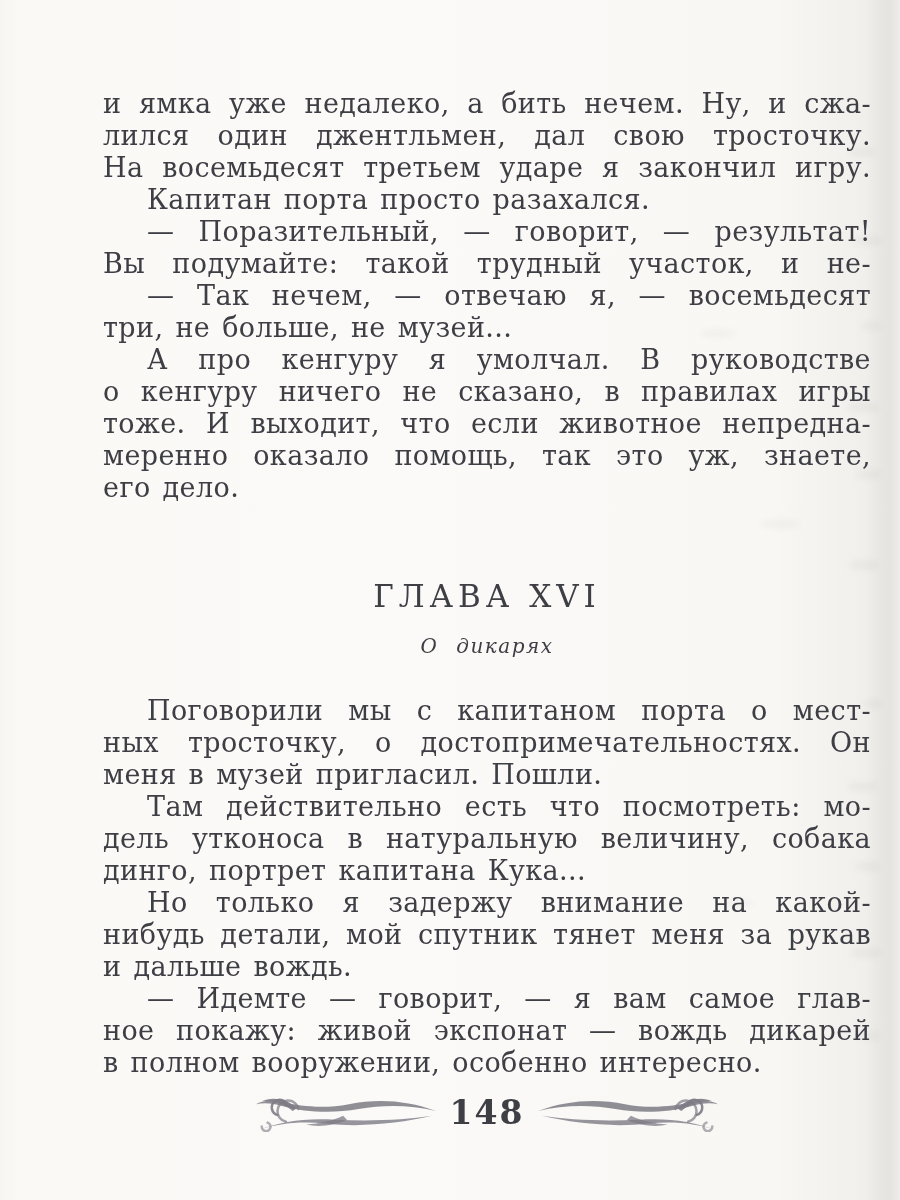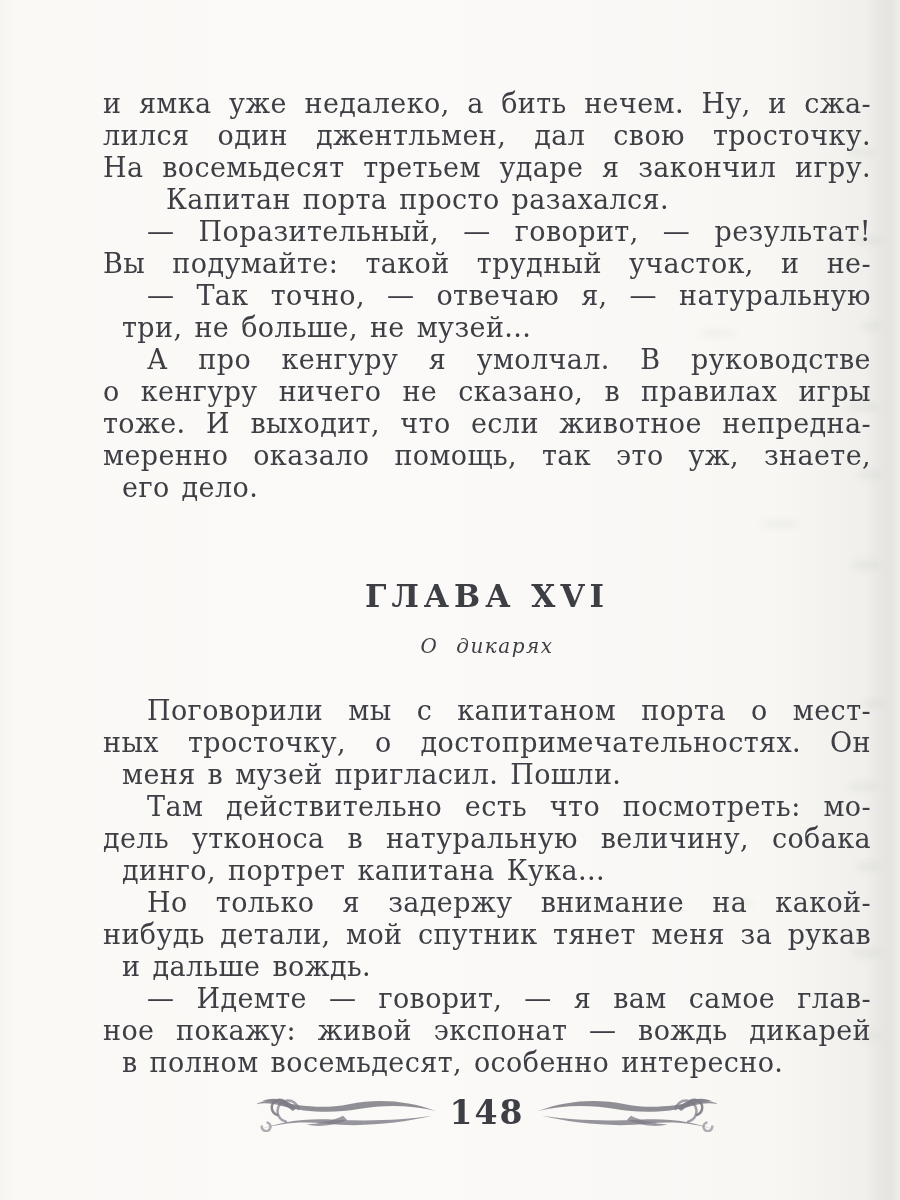--- a/index.html
+++ b/index.html
@@ -37,26 +37,26 @@
   .s2{top:695px;}
   .line{
     font-size:27px;
     line-height:32px;
     letter-spacing:.4px;
     word-spacing:3px;
     text-align:justify;
     text-align-last:justify;
     white-space:normal;
   }
-  .line.short{text-align-last:left;margin-left:19px;}
+  .line.short{text-align-last:left;}
   .line.indent{text-indent:44px;}
   .chapter{
     position:absolute;left:103px;width:768px;top:578px;
     text-align:center;
-    font-weight:bold;
+    font-weight:normal;
     font-size:31px;line-height:36px;
     letter-spacing:5px;
     color:var(--ink);
   }
   .subtitle{
     position:absolute;left:103px;width:768px;top:629px;
     text-align:center;
     font-style:italic;
     font-size:20px;line-height:34px;
     letter-spacing:1.5px;
@@ -90,21 +90,21 @@
 
 <div class="page">
 
   <section class="textblock s1">
       <div class="line">и ямка уже недалеко, а бить нечем. Ну, и сжа-</div>
       <div class="line">лился один джентльмен, дал свою тросточку.</div>
       <div class="line">На восемьдесят третьем ударе я закончил игру.</div>
       <div class="line indent short">Капитан порта просто разахался.</div>
       <div class="line indent">— Поразительный, — говорит, — результат!</div>
       <div class="line">Вы подумайте: такой трудный участок, и не-</div>
-      <div class="line indent">— Так точно, — отвечаю я, — натуральную</div>
+      <div class="line indent">— Так нечем, — отвечаю я, — восемьдесят</div>
       <div class="line short">три, не больше, не музей...</div>
       <div class="line indent">А про кенгуру я умолчал. В руководстве</div>
       <div class="line">о кенгуру ничего не сказано, в правилах игры</div>
       <div class="line">тоже. И выходит, что если животное непредна-</div>
       <div class="line">меренно оказало помощь, так это уж, знаете,</div>
       <div class="line short">его дело.</div>
     </section>
 
   <div class="chapter">ГЛАВА XVI</div>
 
@@ -115,21 +115,21 @@
       <div class="line">ных тросточку, о достопримечательностях. Он</div>
       <div class="line short">меня в музей пригласил. Пошли.</div>
       <div class="line indent">Там действительно есть что посмотреть: мо-</div>
       <div class="line">дель утконоса в натуральную величину, собака</div>
       <div class="line short">динго, портрет капитана Кука...</div>
       <div class="line indent">Но только я задержу внимание на какой-</div>
       <div class="line">нибудь детали, мой спутник тянет меня за рукав</div>
       <div class="line short">и дальше вождь.</div>
       <div class="line indent">— Идемте — говорит, — я вам самое глав-</div>
       <div class="line">ное покажу: живой экспонат — вождь дикарей</div>
-      <div class="line short">в полном восемьдесят, особенно интересно.</div>
+      <div class="line short">в полном вооружении, особенно интересно.</div>
     </section>
 
   <footer class="pagefoot">
     <svg class="flourish left" viewBox="0 0 190 40" xmlns="http://www.w3.org/2000/svg" aria-hidden="true">
       <g fill="var(--ornament)" stroke="none">
         <path opacity="0.85" d="M188,19 C158,8 128,6 98,12 C72,17 48,14 30,10
                  C18,7 8,8 2,12 C10,10 20,11 30,14 C52,20 80,22 108,17
                  C136,12 162,13 188,19 Z"></path>
         <path opacity="0.8" d="M184,24 C150,32 110,36 74,32 C48,29 24,32 6,38
                  C28,30 52,26 84,28 C122,30 156,28 184,24 Z"></path>

